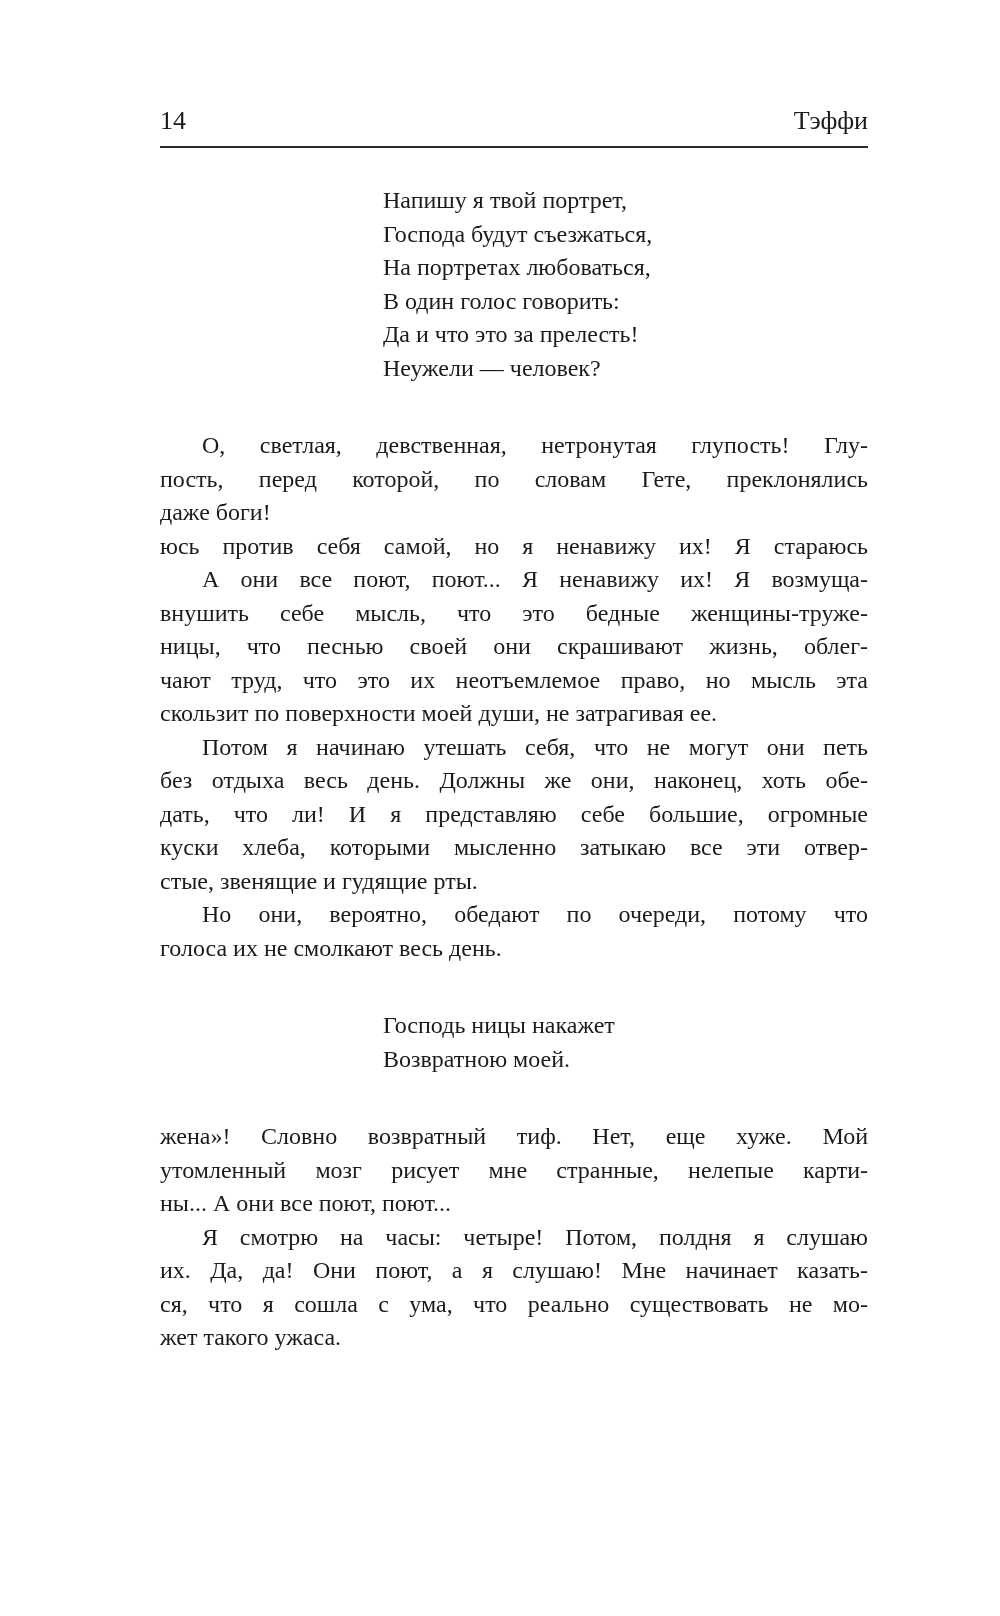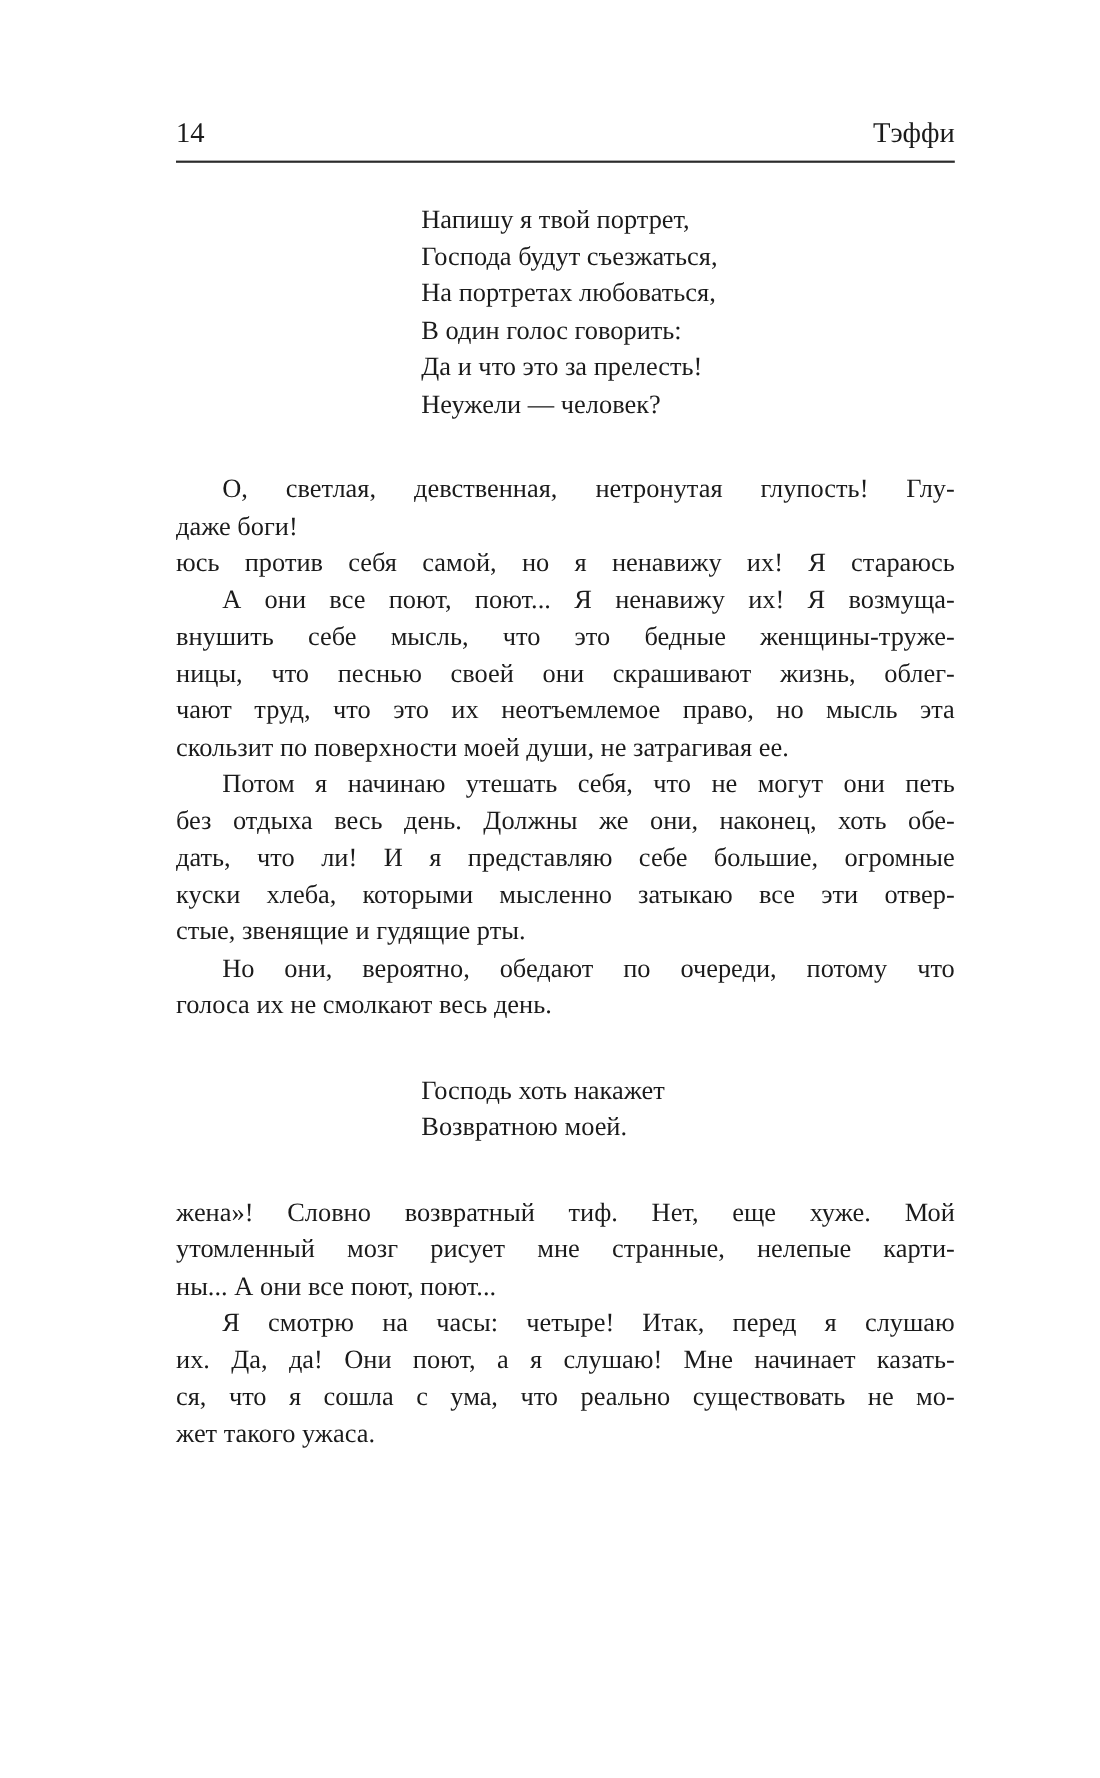--- a/index.html
+++ b/index.html
@@ -70,20 +70,21 @@
       <div class="verse">
         <div class="line">Напишу я твой портрет,</div>
         <div class="line">Господа будут съезжаться,</div>
         <div class="line">На портретах любоваться,</div>
         <div class="line">В один голос говорить:</div>
         <div class="line">Да и что это за прелесть!</div>
         <div class="line">Неужели — человек?</div>
       </div>
       <div class="para">
         <div class="line first">О, светлая, девственная, нетронутая глупость! Глу-</div>
+        <div class="line">пость, перед которой, по словам Гете, преклонялись</div>
         <div class="line last">даже боги!</div>
       </div>
       <div class="para">
         <div class="line">юсь против себя самой, но я ненавижу их! Я стараюсь</div>
         <div class="line first">А они все поют, поют... Я ненавижу их! Я возмуща-</div>
         <div class="line">внушить себе мысль, что это бедные женщины-труже-</div>
         <div class="line">ницы, что песнью своей они скрашивают жизнь, облег-</div>
         <div class="line">чают труд, что это их неотъемлемое право, но мысль эта</div>
         <div class="line last">скользит по поверхности моей души, не затрагивая ее.</div>
       </div>
@@ -92,28 +93,28 @@
         <div class="line">без отдыха весь день. Должны же они, наконец, хоть обе-</div>
         <div class="line">дать, что ли! И я представляю себе большие, огромные</div>
         <div class="line">куски хлеба, которыми мысленно затыкаю все эти отвер-</div>
         <div class="line last">стые, звенящие и гудящие рты.</div>
       </div>
       <div class="para">
         <div class="line first">Но они, вероятно, обедают по очереди, потому что</div>
         <div class="line last">голоса их не смолкают весь день.</div>
       </div>
       <div class="verse">
-        <div class="line">Господь хоть накажет</div>
+        <div class="line">Господь ницы накажет</div>
         <div class="line">Возвратною моей.</div>
       </div>
       <div class="para">
         <div class="line">жена»! Словно возвратный тиф. Нет, еще хуже. Мой</div>
         <div class="line">утомленный мозг рисует мне странные, нелепые карти-</div>
         <div class="line last">ны... А они все поют, поют...</div>
       </div>
       <div class="para">
-        <div class="line first">Я смотрю на часы: четыре! Итак, перед я слушаю</div>
+        <div class="line first">Я смотрю на часы: четыре! Потом, полдня я слушаю</div>
         <div class="line">их. Да, да! Они поют, а я слушаю! Мне начинает казать-</div>
         <div class="line">ся, что я сошла с ума, что реально существовать не мо-</div>
         <div class="line last">жет такого ужаса.</div>
       </div>
     </main>
 </div>
 
 </body></html>

